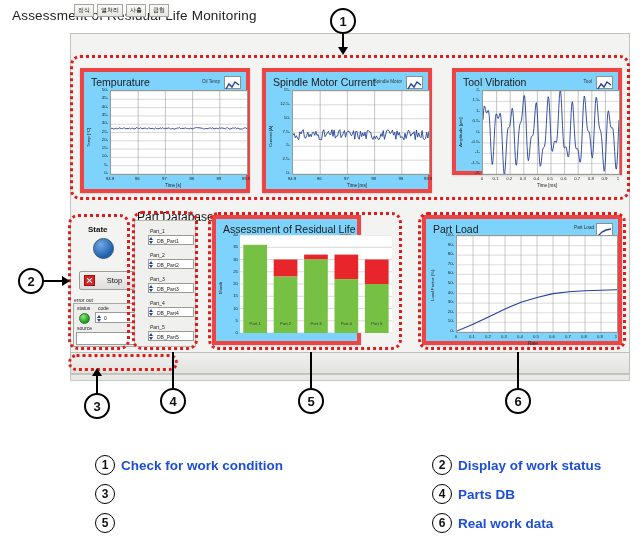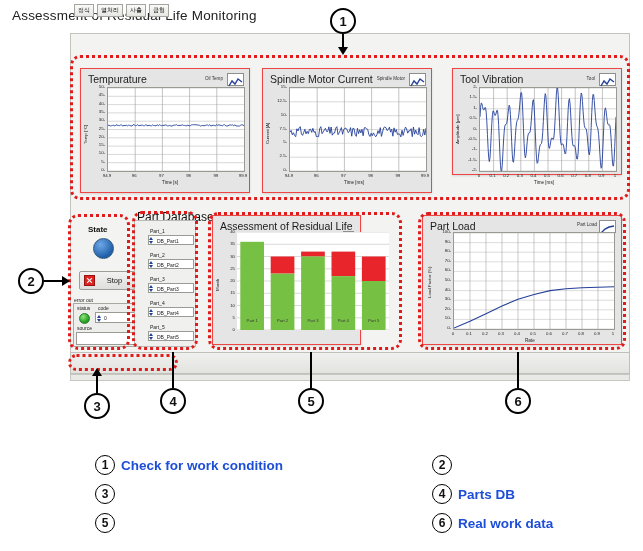--- a/index.html
+++ b/index.html
@@ -21,21 +21,21 @@
   
   .dots{position:absolute;border:3px dotted #e01b1b;border-radius:10px;
         box-sizing:border-box;z-index:30;pointer-events:none;}
 
   
   .panel{position:absolute;background:#f4f4f2;border:1px solid #b9b9b4;box-sizing:border-box;}
   .appwin{position:absolute;left:70px;top:33px;width:560px;height:345px;background:#f3f3f1;
           border:1px solid #c3c3bd;box-sizing:border-box;}
   .apptitle{position:absolute;left:12px;top:8px;font-size:13.5px;color:#222;letter-spacing:.2px;}
 
-  .graphbox{position:absolute;background:#e5e5e5;border:1px solid #ef4444;box-sizing:border-box;
+  .graphbox{position:absolute;background:#7dd3fc;border:4px solid #ef4444;box-sizing:border-box;
             box-shadow:0 1px 2px rgba(0,0,0,.12);}
   .gtitle{position:absolute;left:7px;top:4px;font-size:10.5px;color:#1b1b1b;}
   .glegend{position:absolute;right:26px;top:7px;font-size:4.6px;color:#333;}
   .gicon{position:absolute;right:5px;top:4px;width:17px;height:13px;background:#fff;
          border:1px solid #8f8f8a;box-sizing:border-box;}
   .plot{position:absolute;background:#fff;border:1px solid #9a9a95;box-sizing:border-box;}
   .ylab{position:absolute;font-size:4.4px;color:#222;transform-origin:0 0;transform:rotate(-90deg);white-space:nowrap;}
   .xlab{position:absolute;font-size:4.6px;color:#222;white-space:nowrap;}
   .tickY{position:absolute;font-size:4.3px;color:#222;text-align:right;white-space:nowrap;}
   .tickX{position:absolute;font-size:4.3px;color:#222;white-space:nowrap;}
@@ -437,20 +437,21 @@
 <div class="callout" style="left:505px;top:388px;">6</div>
 <div class="leader" style="left:517px;top:352px;width:1.5px;height:36px;"></div>
 
 <div id="captions">
     <div class="capitem" style="left:95px;top:455px;">
       <div class="capnum">1</div>
       <div class="captxt">Check for work condition</div>
     </div>
     <div class="capitem" style="left:432px;top:455px;">
       <div class="capnum">2</div>
+      <div class="captxt">Display of work status</div>
     </div>
     <div class="capitem" style="left:95px;top:484px;">
       <div class="capnum">3</div>
     </div>
     <div class="capitem" style="left:432px;top:484px;">
       <div class="capnum">4</div>
       <div class="captxt">Parts DB</div>
     </div>
     <div class="capitem" style="left:95px;top:513px;">
       <div class="capnum">5</div>

